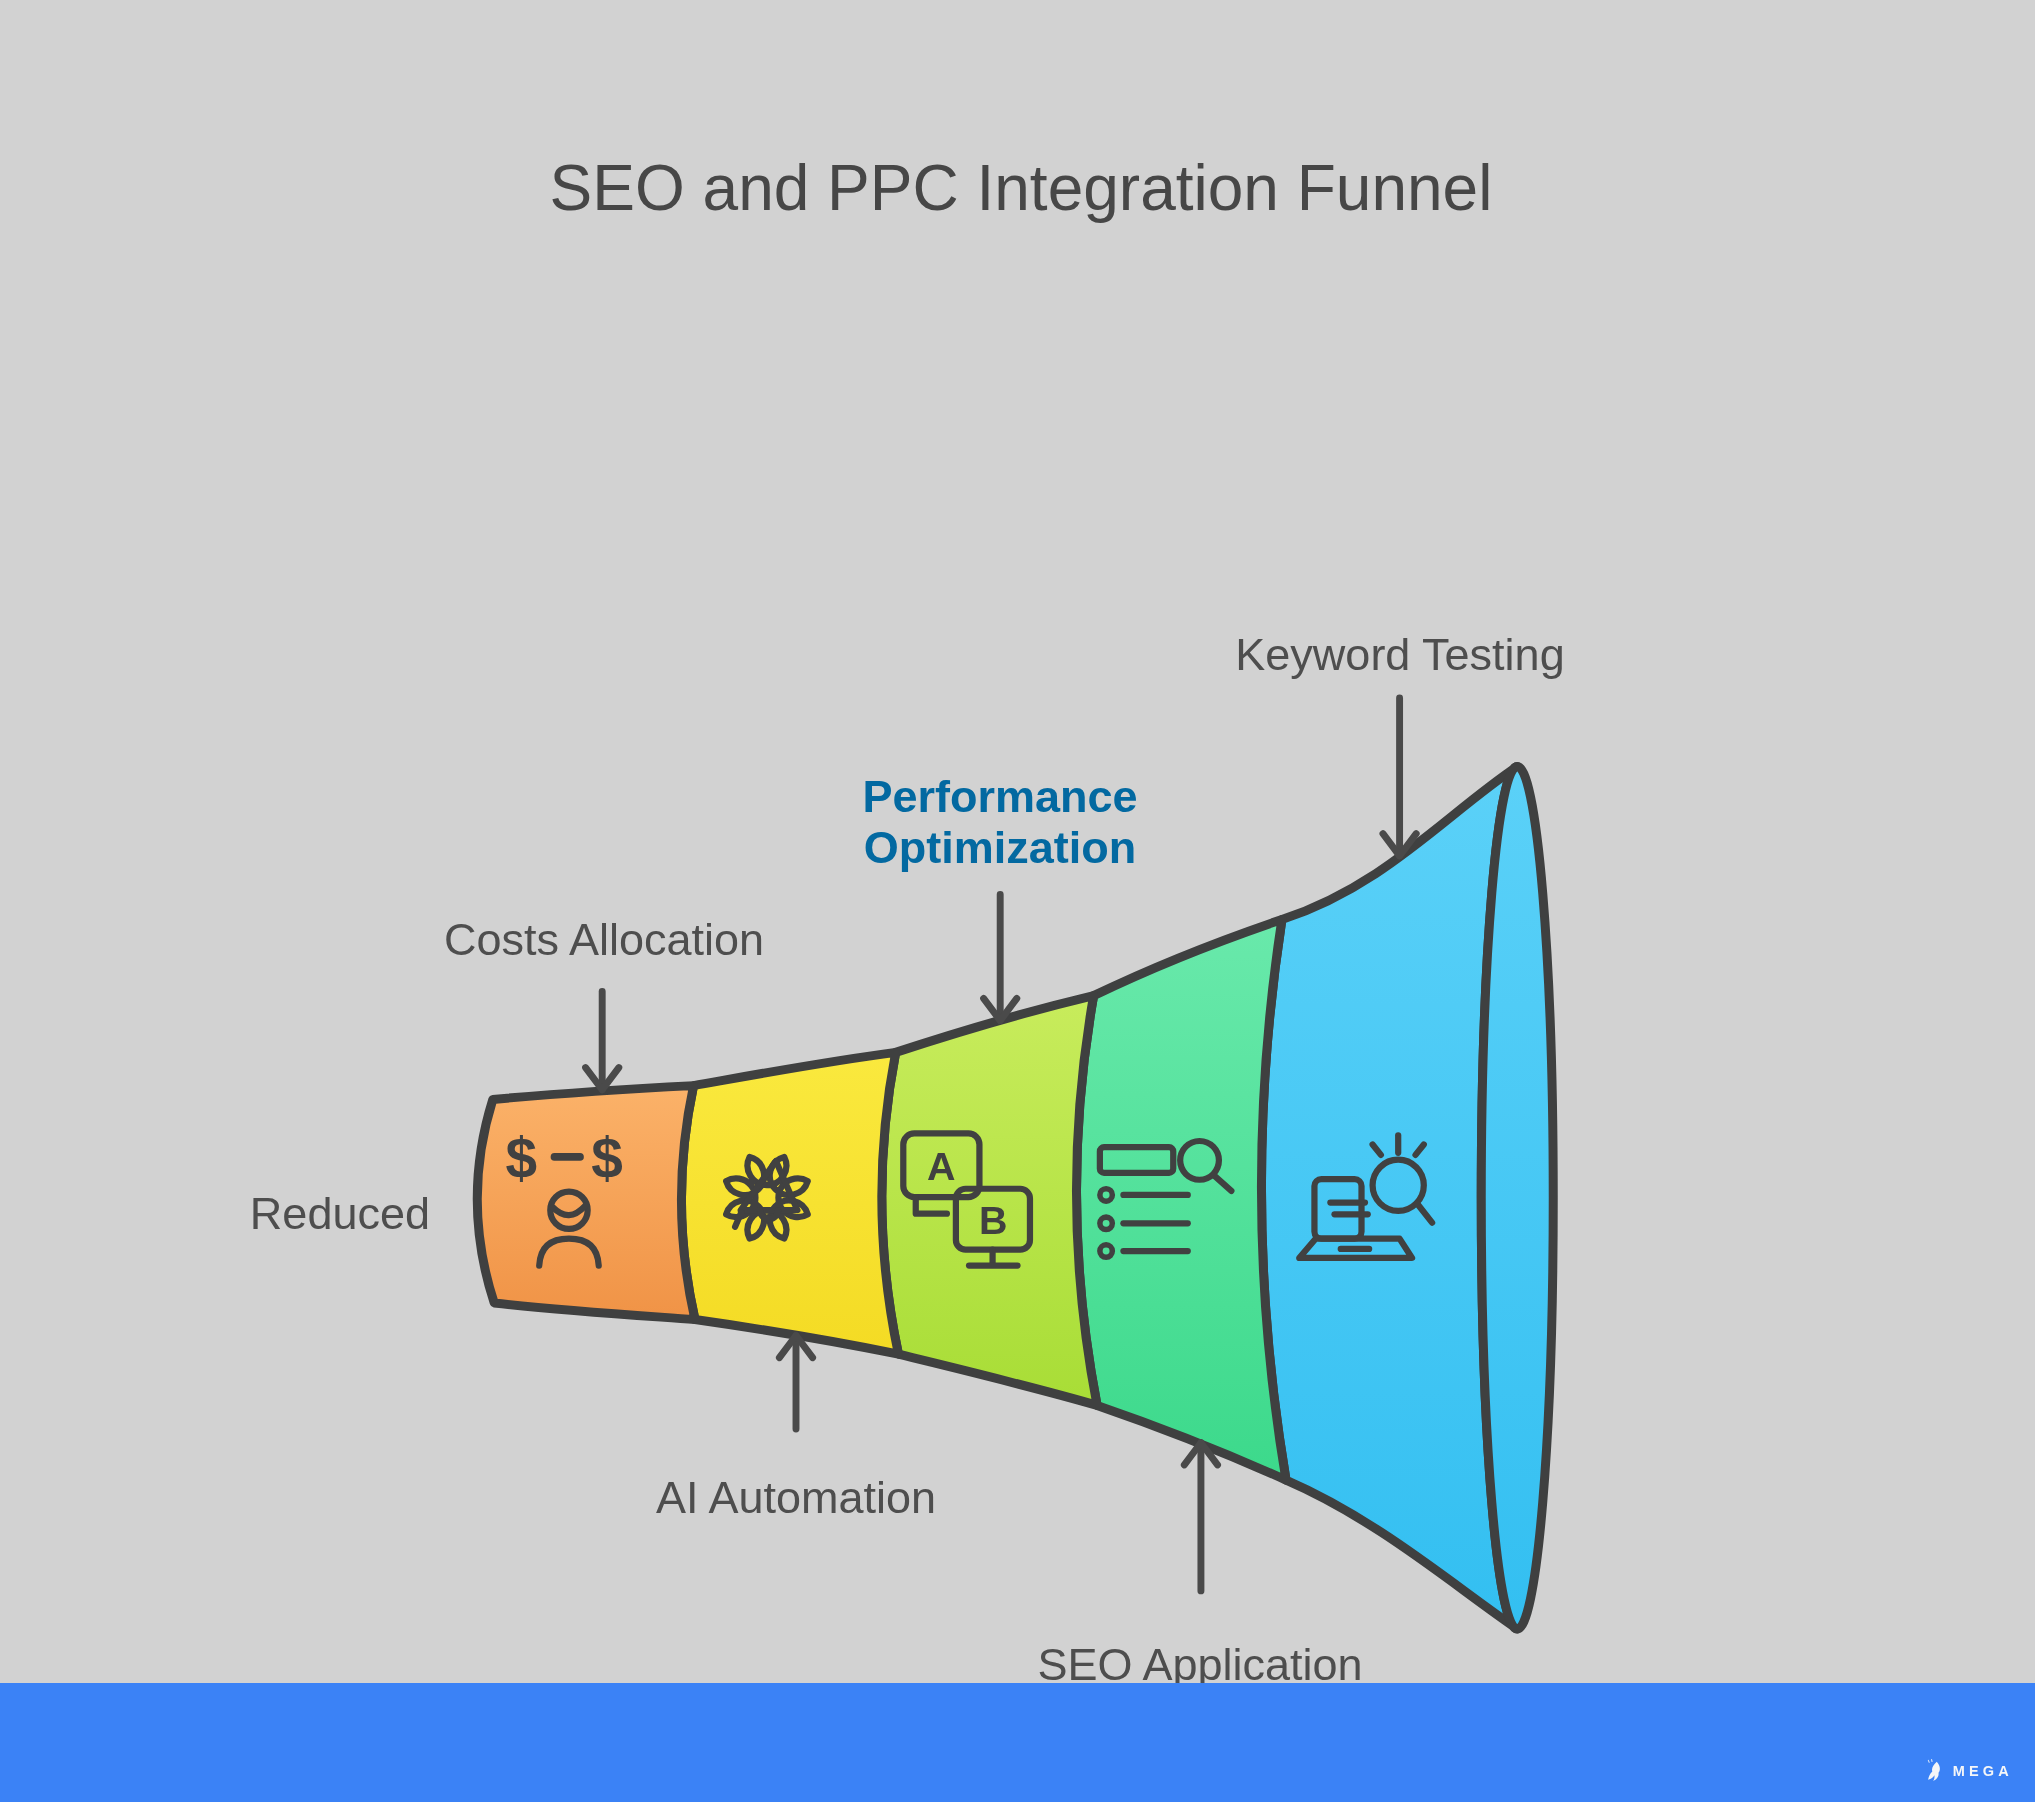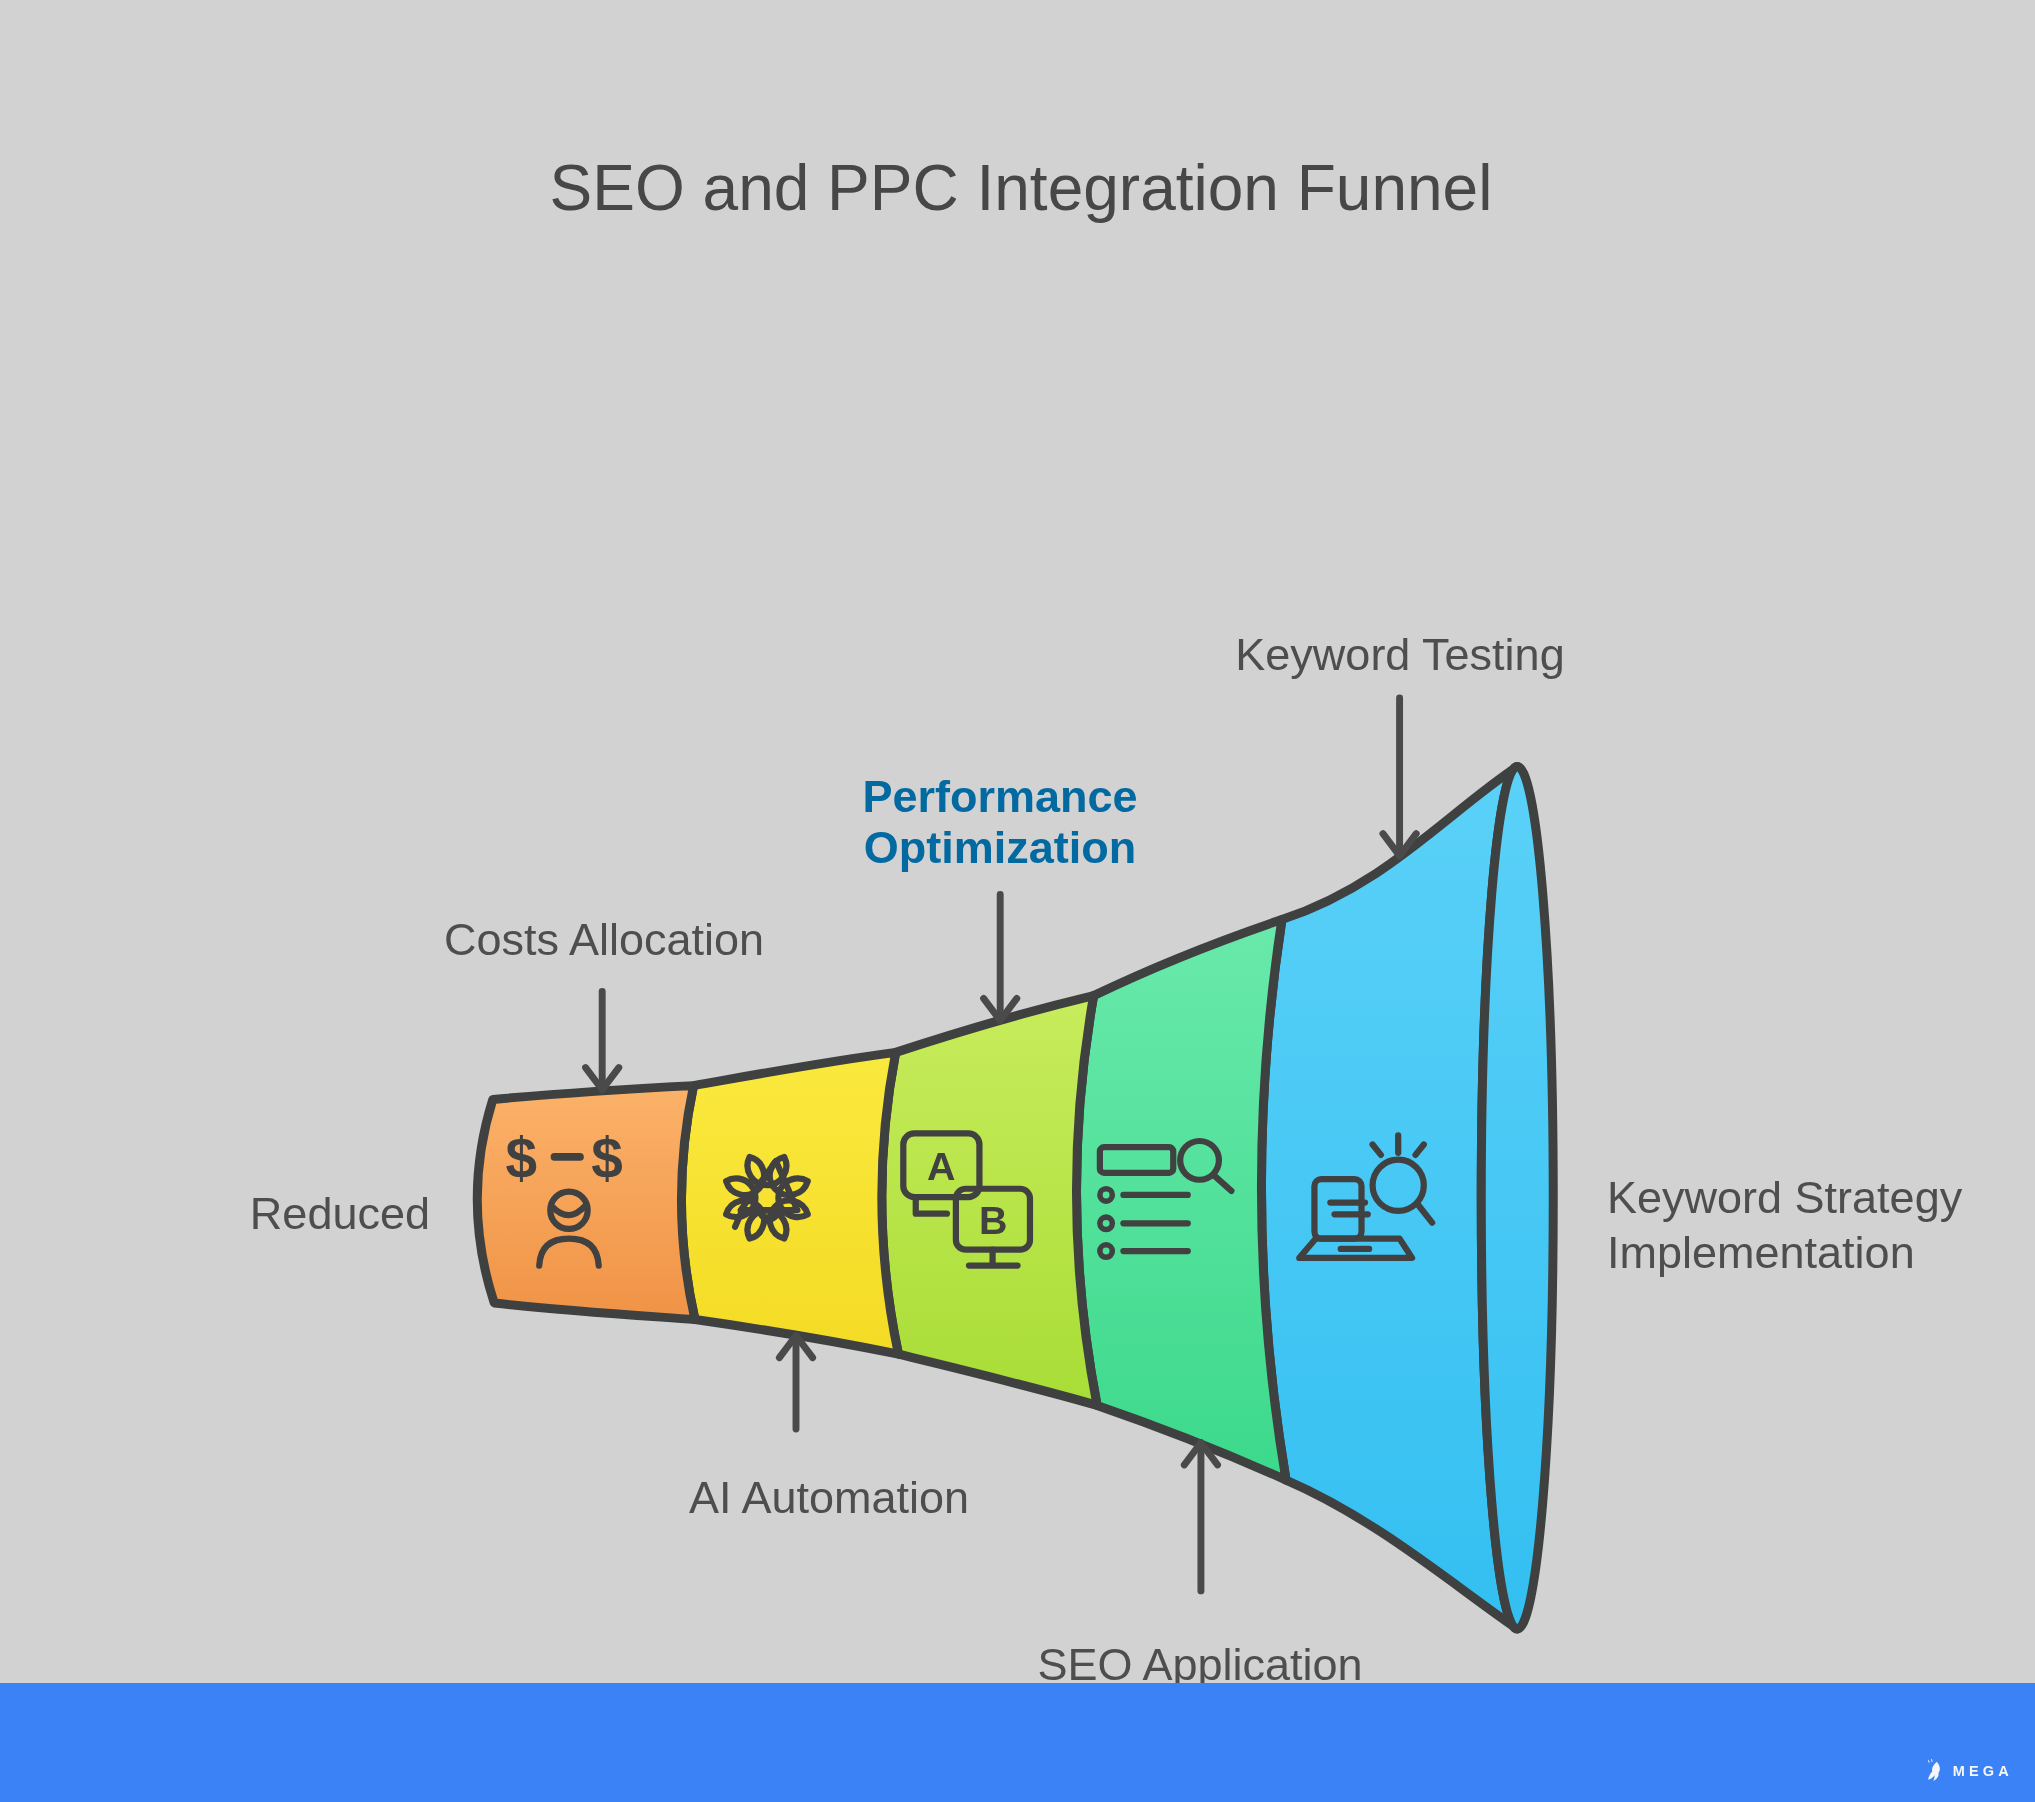--- a/index.html
+++ b/index.html
@@ -185,28 +185,24 @@
     <div>Performance</div>
     <div>Optimization</div>
   </div>
 
   <div class="label center" style="left: 1400px; top: 654px; color: rgb(78, 78, 78);">Keyword Testing</div>
 
   <div class="label right-block" style="right: 1605px; top: 1213px; line-height: 55px; color: rgb(78, 78, 78);">
     <div>Reduced</div>
   </div>
 
-  <div class="label center" style="left: 796px; top: 1497px; color: rgb(78, 78, 78); margin-left: 33px;">AI Automation</div>
+  <div class="label center" style="left: 796px; top: 1497px; color: rgb(78, 78, 78);">AI Automation</div>
 
   <div class="label center" style="left: 1200px; top: 1664px; color: rgb(78, 78, 78);">SEO Application</div>
 
-  <div class="label left-block" style="left: 1607px; top: 1225px; line-height: 55px; color: rgb(78, 78, 78);">
-    <div>Keyword Strategy</div>
-    <div>Implementation</div>
-  </div>
 
   <div class="footer-bar" style="background: #3b82f6;">
     <div class="brand">
       <svg width="18" height="23.5" viewBox="0 0 26 34">
         <g fill="#F4F6F8">
           <path d="M17 4 C12 9 9 13 10.5 18 C7 21 5.5 25 4.5 30 C9 28.5 12 26.5 13.5 23.5 C14.2 26.5 13.5 29 11.8 32 C17 29.5 20.5 25 19.5 20 C22.8 16 22 9 17 4 Z"></path>
           <path d="M5 1 L7 5 L5.6 5.4 L4 1.6 Z"></path>
           <path d="M10 0 L11 4 L9.6 4.2 L8.8 0.4 Z"></path>
         </g>
       </svg>

